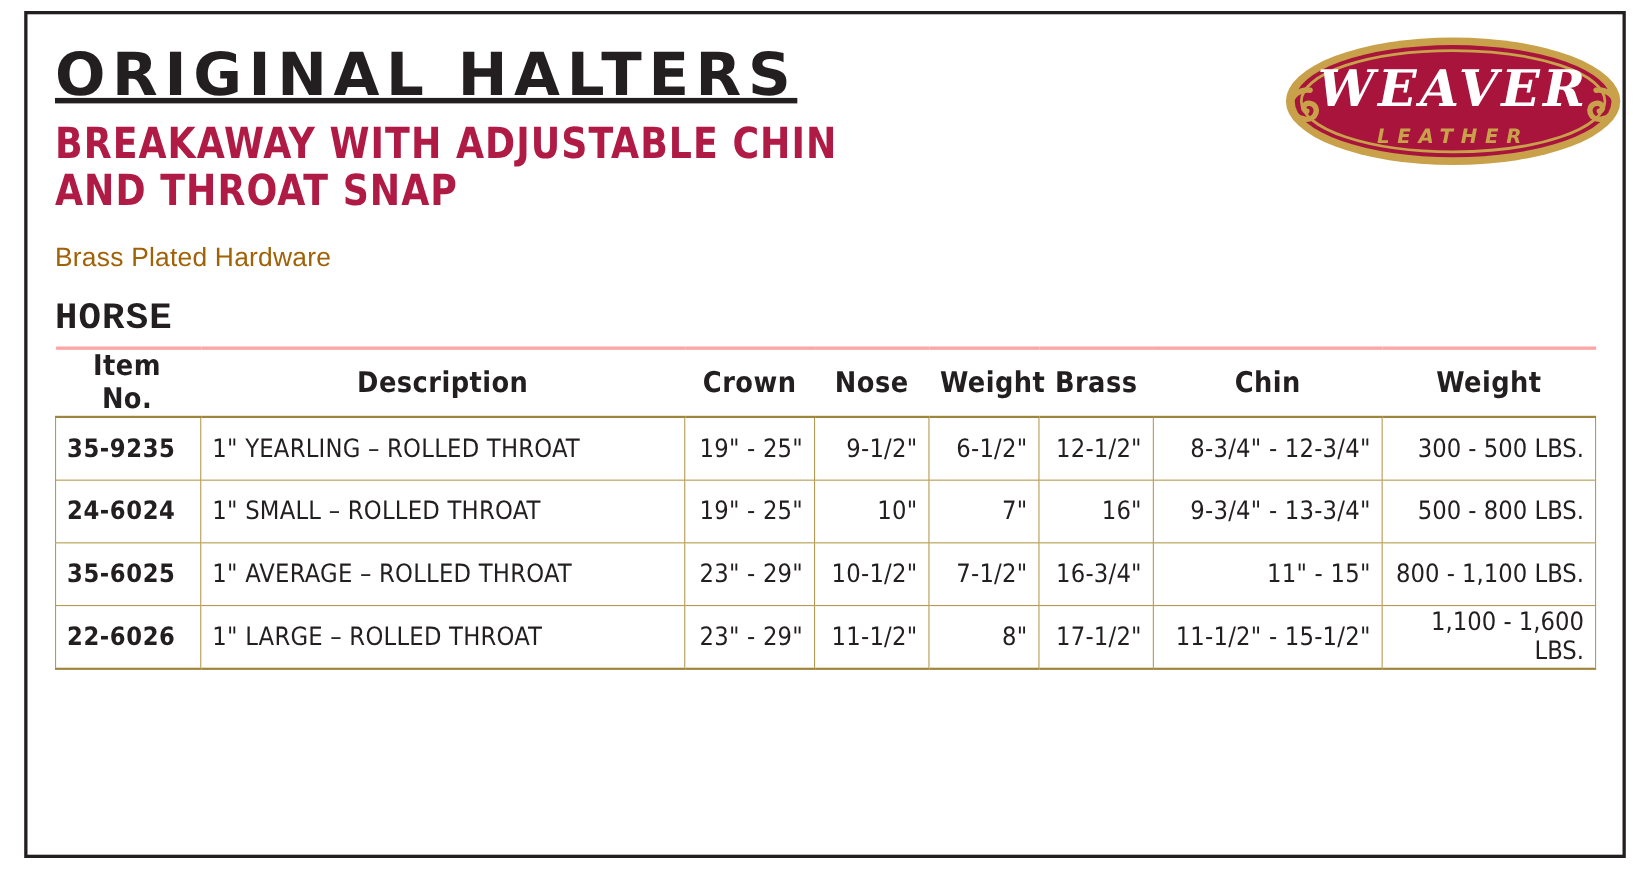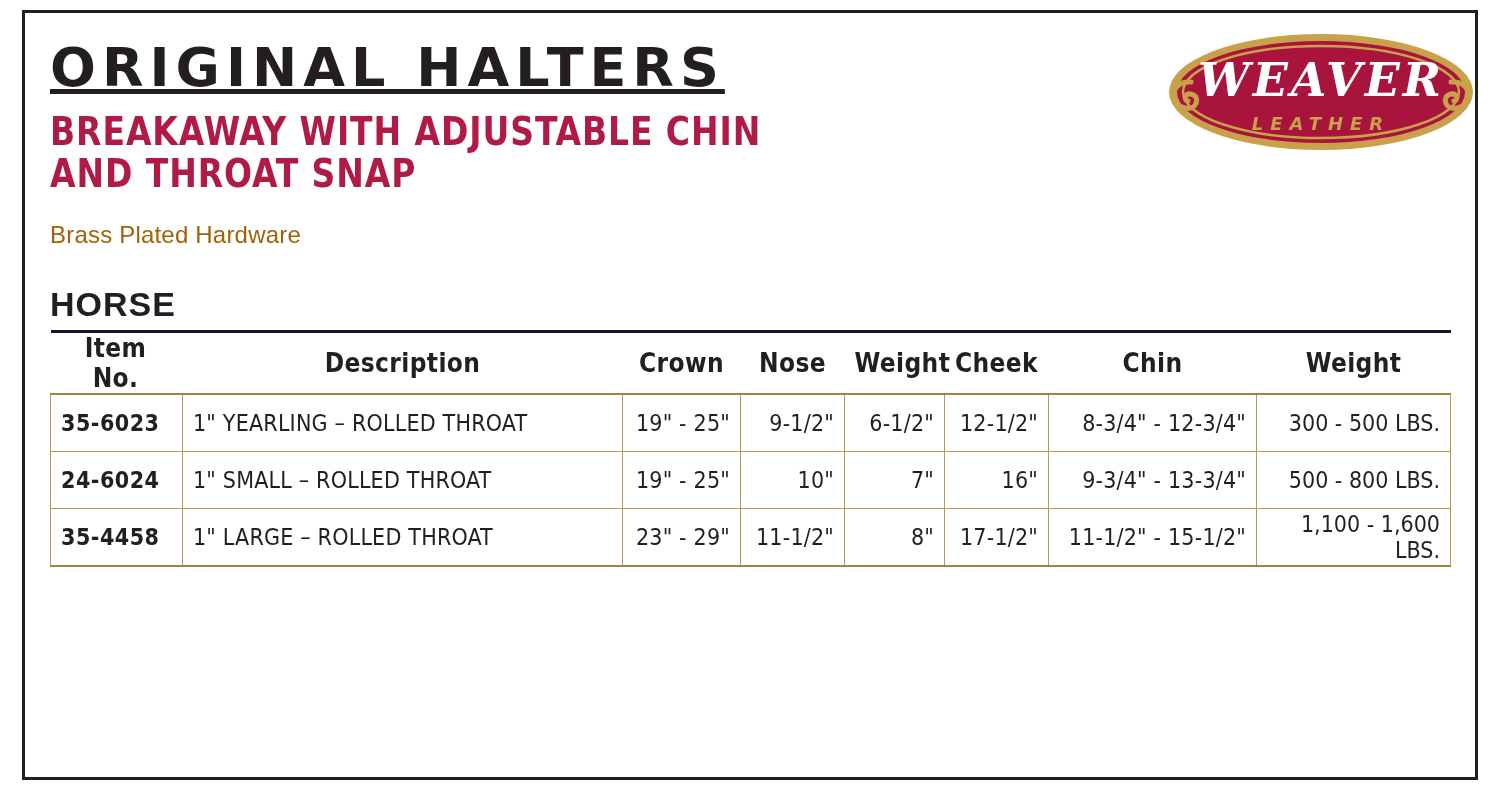--- a/index.html
+++ b/index.html
@@ -61,26 +61,26 @@
     transform-origin: left top;
   }
   .hardware {
     font-family: "Liberation Sans", sans-serif;
     font-size: 24px;
     color: #a16207;
     margin: 26px 0 0 0;
     letter-spacing: 0.2px;
   }
   .category {
-    font-family: Liberation Sans, sans-serif;
+    font-family: Liberation Mono, monospace;
     font-weight: bold;
     font-size: 34px;
     letter-spacing: 1px;
     color: #231f20;
-    margin: 36px 0 6px 0;
+    margin: 22px 0 6px 0;
   }
 
   
   .logo {
     position: absolute;
     right: 19px;
     top: 22px;
     width: 320px;
     height: 155px;
     font-style: italic;
@@ -95,21 +95,21 @@
   }
   table.spec th, table.spec td {
     border: 1px solid #b59b52;
     padding: 0 10px;
     height: 56px;
     vertical-align: middle;
     font-size: 23px;
     color: #231f20;
   }
   table.spec thead th {
-    border-top: 3px solid #0f172a;
+    border-top: 3px solid #fca5a5;
     border-bottom: 2px solid #9e843d;
     border-left: none;
     border-right: none;
     font-family: "DejaVu Sans Condensed", "Liberation Sans", sans-serif;
     font-weight: bold;
     font-size: 26px;
     text-align: center;
     height: 52px;
     letter-spacing: 0.4px;
   }
@@ -188,48 +188,58 @@
           <col class="w-chin">
           <col class="w-weight">
       </colgroup>
       <thead>
         <tr>
           <th class="th-item">Item No.</th>
           <th>Description</th>
           <th>Crown</th>
           <th>Nose</th>
           <th>Weight</th>
-          <th>Cheek</th>
+          <th>Brass</th>
           <th>Chin</th>
           <th>Weight</th>
         </tr>
       </thead>
       <tbody>
         <tr>
-          <td class="c-item">35-6023</td>
+          <td class="c-item">35-9235</td>
           <td class="c-desc">1" YEARLING – ROLLED THROAT</td>
           <td class="c-num">19" - 25"</td>
           <td class="c-num">9-1/2"</td>
           <td class="c-num">6-1/2"</td>
           <td class="c-num">12-1/2"</td>
           <td class="c-num">8-3/4" - 12-3/4"</td>
           <td class="c-weight">300 - 500 LBS.</td>
         </tr>
         <tr>
           <td class="c-item">24-6024</td>
           <td class="c-desc">1" SMALL – ROLLED THROAT</td>
           <td class="c-num">19" - 25"</td>
           <td class="c-num">10"</td>
           <td class="c-num">7"</td>
           <td class="c-num">16"</td>
           <td class="c-num">9-3/4" - 13-3/4"</td>
           <td class="c-weight">500 - 800 LBS.</td>
         </tr>
         <tr>
-          <td class="c-item">35-4458</td>
+          <td class="c-item">35-6025</td>
+          <td class="c-desc">1" AVERAGE – ROLLED THROAT</td>
+          <td class="c-num">23" - 29"</td>
+          <td class="c-num">10-1/2"</td>
+          <td class="c-num">7-1/2"</td>
+          <td class="c-num">16-3/4"</td>
+          <td class="c-num">11" - 15"</td>
+          <td class="c-weight">800 - 1,100 LBS.</td>
+        </tr>
+        <tr>
+          <td class="c-item">22-6026</td>
           <td class="c-desc">1" LARGE – ROLLED THROAT</td>
           <td class="c-num">23" - 29"</td>
           <td class="c-num">11-1/2"</td>
           <td class="c-num">8"</td>
           <td class="c-num">17-1/2"</td>
           <td class="c-num">11-1/2" - 15-1/2"</td>
           <td class="c-weight">1,100 - 1,600 LBS.</td>
         </tr>
       </tbody>
     </table>

